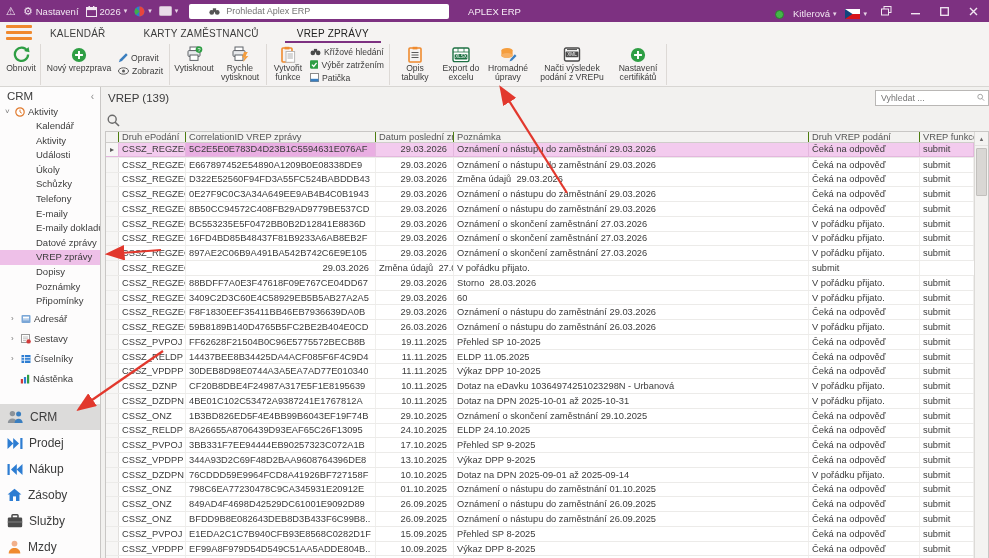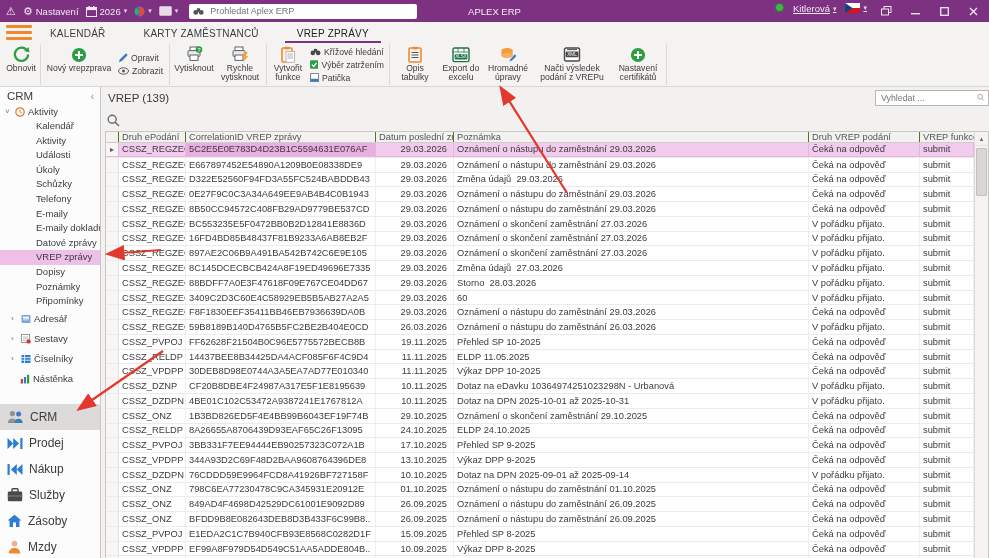--- a/index.html
+++ b/index.html
@@ -6,25 +6,25 @@
   body{width:989px;height:558px;overflow:hidden;position:relative;background:#fff;
        font-family:"Liberation Sans","DejaVu Sans",sans-serif;font-size:9.5px;color:#3c3c3c;}
   svg{display:block}
   
   .titlebar{height:22px;background:#7d3181;display:flex;align-items:center;gap:7px;
             padding:0 6px;color:#f2e7f2;font-size:9.5px;position:relative;}
   .tb-ico{display:flex;align-items:center;gap:3px;cursor:default;}
   .tb-glyph{font-size:11px;line-height:1;color:#f2e7f2;}
   .caret{font-size:7px;color:#e6d4e6;}
   .t-search{display:flex;align-items:center;gap:4px;background:#fff;border-radius:2px;
-            height:15px;width:220px;padding:0 4px;margin-left:4px;}
+            height:15px;width:220px;padding:0 20px;margin-left:4px;}
   .t-search input{border:none;outline:none;font-size:9px;color:#666;width:100%;
             font-family:inherit;background:transparent;}
   .t-title{position:absolute;left:0;right:0;text-align:center;font-size:9.5px;color:#f7eef7;pointer-events:none;}
-  .t-right{margin-left:auto;display:flex;align-items:flex-start;gap:9px;text-decoration:underline;}
+  .t-right{margin-left:auto;display:flex;align-items:flex-end;gap:9px;}
   .green-dot{width:7px;height:7px;border-radius:50%;background:#44b649;border:1px solid #2c7d30;}
   .winbtn{width:20px;height:16px;display:flex;align-items:center;justify-content:center;cursor:default;}
   
   .tabsrow{height:21px;background:#f5f3f2;display:flex;align-items:flex-end;gap:4px;padding:0 4px;}
   .hamb{width:26px;height:15px;margin:0 2px 3px 2px;display:flex;flex-direction:column;justify-content:space-between;}
   .hamb i{height:3px;background:#f0882d;border-radius:1px;}
   .rtab{padding:3px 12px 4px 12px;font-size:10px;letter-spacing:.2px;color:#3c3c3c;cursor:default;}
   .rtab.active{border-bottom:2px solid #7d3181;padding-bottom:2px;color:#222;}
   
   .toolbar{height:41px;background:#f5f3f2;border-bottom:1px solid #d8d6d3;display:flex;align-items:stretch;padding:1px 2px;}
@@ -436,36 +436,36 @@
             <svg width="16" height="13" viewBox="0 0 16 13">
               <rect x="0.5" y="1" width="2.2" height="11" fill="#2d7dd2"></rect>
               <polygon points="9.8,1 4,6.5 9.8,12" fill="#2d7dd2"></polygon>
               <polygon points="15.5,1 9.7,6.5 15.5,12" fill="#2d7dd2"></polygon>
             </svg>
           </span>
           <span>Nákup</span>
         </div>
         <div class="module">
           <span style="display:flex">
+            <svg width="15" height="14" viewBox="0 0 16 15">
+              <path d="M8 0.8L15.4 7h-2.1v7H2.7V7H0.6z" fill="#2d7dd2"></path>
+              <rect x="6.4" y="9" width="3.2" height="5" fill="#fff"></rect>
+            </svg>
+          </span>
+          <span>Zásoby</span>
+        </div>
+        <div class="module">
+          <span style="display:flex">
             <svg width="16" height="14" viewBox="0 0 16 14">
               <rect x="5" y="0.8" width="6" height="3.4" rx="0.8" fill="none" stroke="#4a4a4a" stroke-width="1.5"></rect>
               <rect x="0.8" y="3.6" width="14.4" height="9.6" rx="1.2" fill="#4a4a4a"></rect>
               <rect x="0.8" y="7.2" width="14.4" height="1.6" fill="#6d6d6d"></rect>
             </svg>
           </span>
           <span>Služby</span>
-        </div>
-        <div class="module">
-          <span style="display:flex">
-            <svg width="15" height="14" viewBox="0 0 16 15">
-              <path d="M8 0.8L15.4 7h-2.1v7H2.7V7H0.6z" fill="#2d7dd2"></path>
-              <rect x="6.4" y="9" width="3.2" height="5" fill="#fff"></rect>
-            </svg>
-          </span>
-          <span>Zásoby</span>
         </div>
         <div class="module">
           <span style="display:flex">
             <svg width="15" height="14" viewBox="0 0 16 15">
               <circle cx="8" cy="3.8" r="3.1" fill="#f2b08a"></circle>
               <path d="M1.8 14.4c0-3.6 2.8-5.7 6.2-5.7s6.2 2.1 6.2 5.7z" fill="#ef8b2f"></path>
             </svg>
           </span>
           <span>Mzdy</span>
         </div>
@@ -583,21 +583,20 @@
               <div class="c c1">CSSZ_REGZEC</div>
               <div class="c c2">897AE2C06B9A491BA542B742C6E9E105</div>
               <div class="c c3">29.03.2026</div>
               <div class="c c4">Oznámení o skončení zaměstnání 27.03.2026</div>
               <div class="c c5">V pořádku přijato.</div>
               <div class="c c6">submit</div>
             </div>
             <div class="grow">
               <div class="c c0"></div>
               <div class="c c1">CSSZ_REGZEC</div>
-              <div class="c c2">8C145DCECBCB424A8F19ED49696E7335</div>
               <div class="c c3">29.03.2026</div>
               <div class="c c4">Změna údajů  27.03.2026</div>
               <div class="c c5">V pořádku přijato.</div>
               <div class="c c6">submit</div>
             </div>
             <div class="grow">
               <div class="c c0"></div>
               <div class="c c1">CSSZ_REGZEC</div>
               <div class="c c2">88BDFF7A0E3F47618F09E767CE04DD67</div>
               <div class="c c3">29.03.2026</div>

